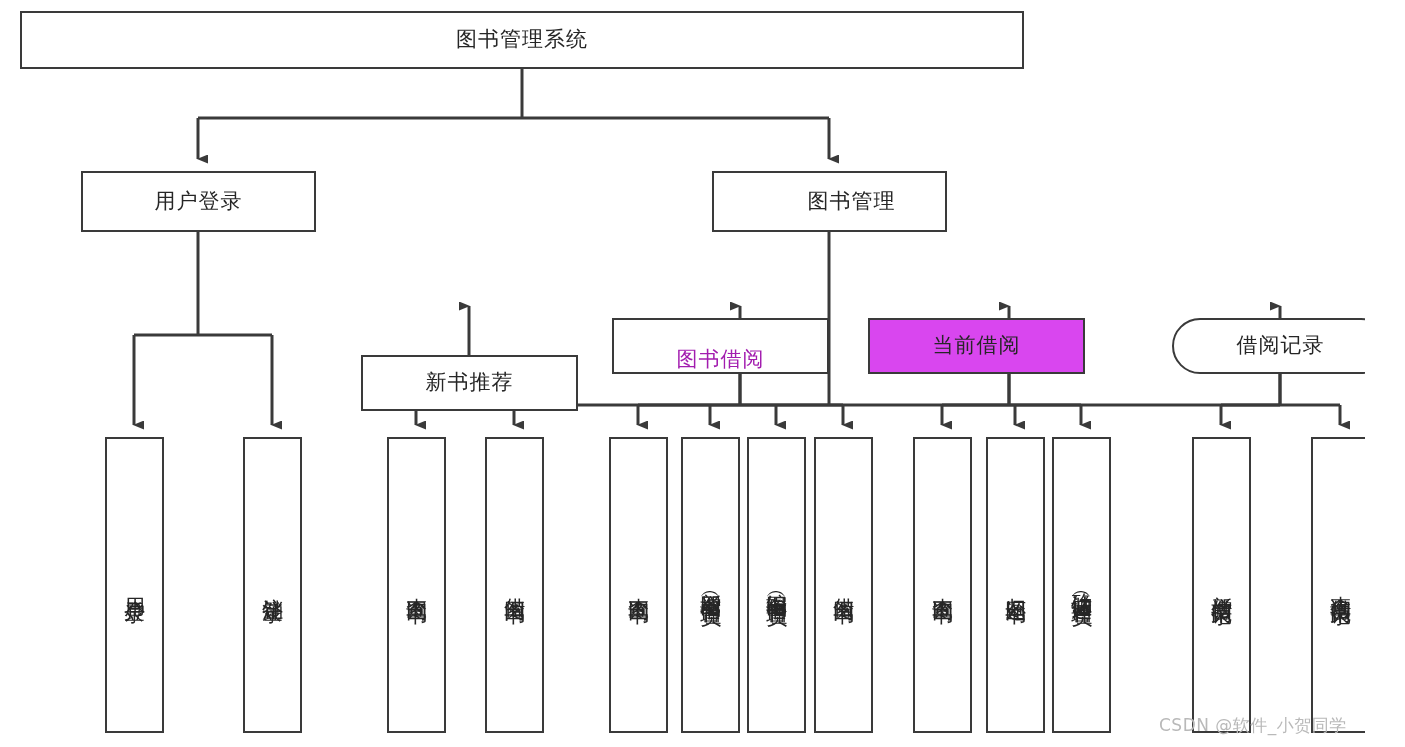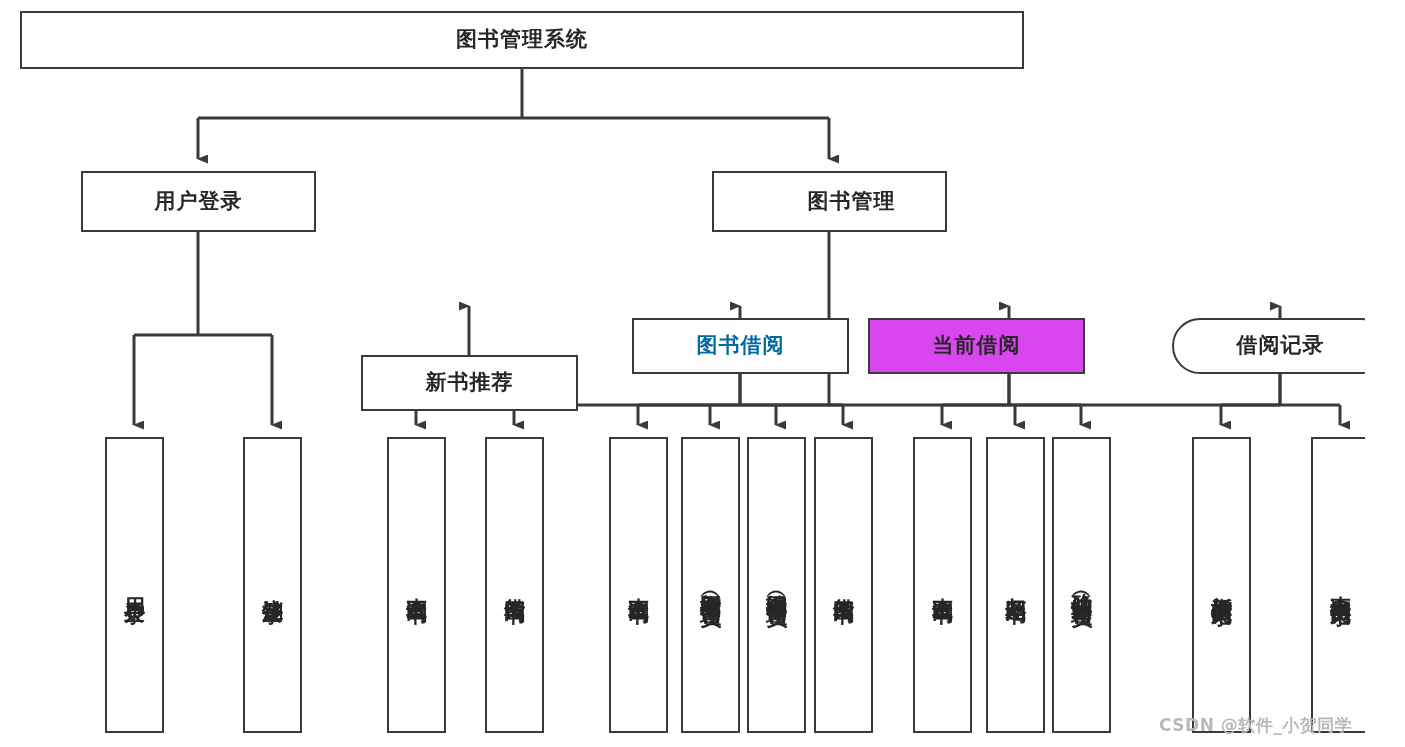--- a/index.html
+++ b/index.html
@@ -10,21 +10,20 @@
   }
   body {
     font-family: "DejaVu Sans", "Liberation Sans", sans-serif;
   }
   #diagram-root {
     position: relative;
     width: 1365px;
     height: 747px;
     background: #ffffff;
     overflow: hidden;
-    font-weight: bold;
   }
   #edge-layer {
     position: absolute;
     left: 0;
     top: 0;
     width: 1405px;
     height: 747px;
     pointer-events: none;
   }
   .node {
@@ -126,21 +125,21 @@
       </div>
       <div class="node horizontal" style="left: 81px; top: 171px; width: 235px; height: 61px; border-color: rgb(58, 58, 58); background: rgb(255, 255, 255); color: rgb(38, 38, 38);">
         <span>用户登录</span>
       </div>
       <div class="node horizontal" style="left: 712px; top: 171px; width: 235px; height: 61px; border-color: rgb(58, 58, 58); background: rgb(255, 255, 255); color: rgb(38, 38, 38); padding-left: 44px;">
         <span>图书管理</span>
       </div>
       <div class="node horizontal" style="left: 361px; top: 318px; width: 217px; height: 56px; border-color: rgb(58, 58, 58); background: rgb(255, 255, 255); color: rgb(38, 38, 38); margin-top: 37px;">
         <span>新书推荐</span>
       </div>
-      <div class="node horizontal" style="left: 632px; top: 318px; width: 217px; height: 56px; border-color: rgb(58, 58, 58); background: rgb(255, 255, 255); color: #0369a1;">
+      <div class="node horizontal" style="left: 612px; top: 318px; width: 217px; height: 56px; border-color: rgb(58, 58, 58); background: rgb(255, 255, 255); color: #a21caf; align-items: flex-end;">
         <span>图书借阅</span>
       </div>
       <div class="node horizontal" style="left: 868px; top: 318px; width: 217px; height: 56px; border-color: rgb(58, 58, 58); background: #d946ef; color: rgb(38, 38, 38);">
         <span>当前借阅</span>
       </div>
       <div class="node horizontal" style="left: 1172px; top: 318px; width: 217px; height: 56px; border-color: rgb(58, 58, 58); background: rgb(255, 255, 255); color: rgb(38, 38, 38); border-radius: 28px;">
         <span>借阅记录</span>
       </div>
       <div class="node vertical" style="left: 105px; top: 437px; width: 59px; height: 296px; border-color: rgb(58, 58, 58); background: rgb(255, 255, 255); color: rgb(38, 38, 38);">
         <span>用户登录</span>

